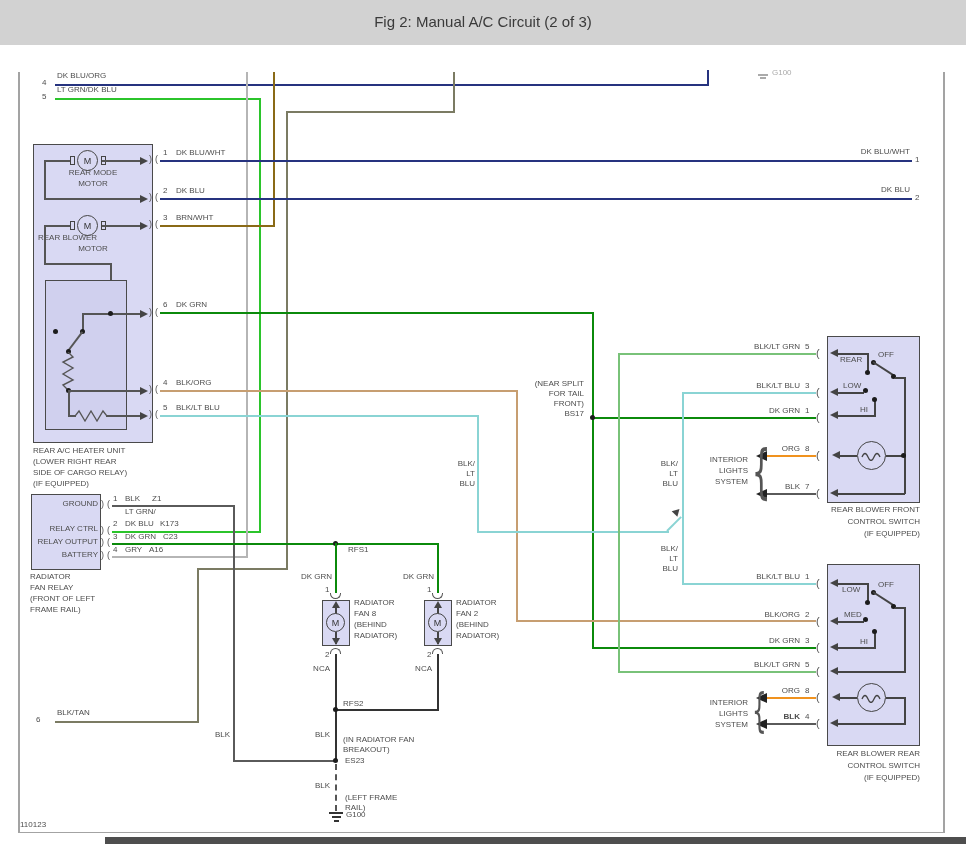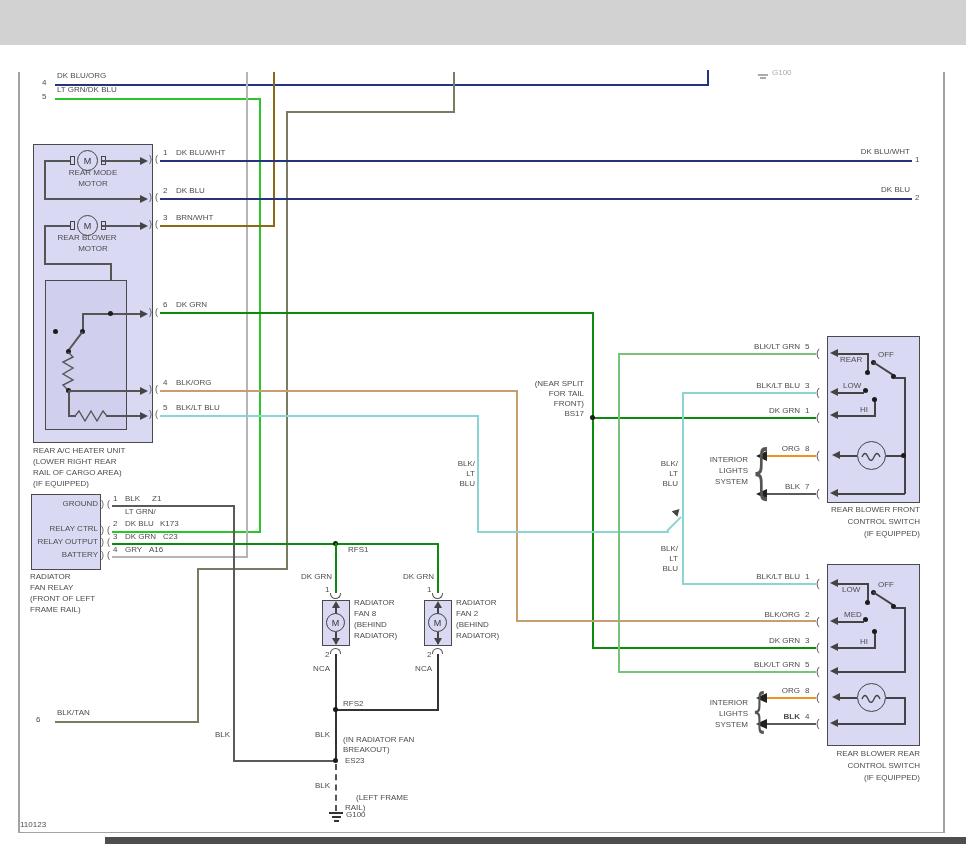--- a/index.html
+++ b/index.html
@@ -28,20 +28,21 @@
   .brace{position:absolute;color:#555;font-family:"DejaVu Sans",sans-serif;transform-origin:center}
   #titlebar{position:absolute;left:0;top:0;width:966px;height:45px;background:#d2d2d2}
   #title{position:absolute;width:966px;text-align:center;top:13px;font-size:15px;color:#3a3a3a}
 </style>
 </head>
 <body>
 
 <div id="stage">
 
   <div id="titlebar"></div>
+  <div id="title">Fig 2: Manual A/C Circuit (2 of 3)</div>
 
   <div class="ab" style="left:18px;top:72px;width:2px;height:761px;background:#a3a3a3"></div>
   <div class="ab" style="left:943px;top:72px;width:2px;height:761px;background:#a3a3a3"></div>
   <div class="ab" style="left:18px;top:832px;width:927px;height:1px;background:#a3a3a3"></div>
   <div class="ab" style="left:105px;top:837px;width:861px;height:7px;background:#4e4e4e"></div>
 
   <span class="lbl" style="left:42px;top:78px">4</span>
   <span class="lbl" style="left:57px;top:71px">DK BLU/ORG</span>
   <span class="lbl" style="left:42px;top:92px">5</span>
   <span class="lbl" style="left:57px;top:85px">LT GRN/DK BLU</span>
@@ -83,21 +84,21 @@
 
   <div class="mtab" style="left:70px;top:156px"></div>
   <div class="mtab" style="left:101px;top:156px"></div>
   <div class="motor" style="left:77px;top:150px">M</div>
   <div class="lbl" style="left:38px;top:168px;width:110px;text-align:center">REAR MODE</div>
   <div class="lbl" style="left:38px;top:179px;width:110px;text-align:center">MOTOR</div>
 
   <div class="mtab" style="left:70px;top:221px"></div>
   <div class="mtab" style="left:101px;top:221px"></div>
   <div class="motor" style="left:77px;top:215px">M</div>
-  <div class="lbl" style="left:32px;top:233px;width:110px;text-align:center">REAR BLOWER</div>
+  <div class="lbl" style="left:38px;top:233px;width:110px;text-align:left">REAR BLOWER</div>
   <div class="lbl" style="left:38px;top:244px;width:110px;text-align:center">MOTOR</div>
 
   <div class="w h" style="left:102px;top:160px;width:44px;background:#555"></div>
   <div class="arr-r" style="left:140px;top:157px"></div>
   <div class="w h" style="left:44px;top:160px;width:26px;background:#555"></div>
   <div class="w v" style="left:44px;top:160px;height:40px;background:#555"></div>
   <div class="w h" style="left:44px;top:198px;width:96px;background:#555"></div>
   <div class="arr-r" style="left:140px;top:195px"></div>
   <div class="w h" style="left:102px;top:225px;width:38px;background:#555"></div>
   <div class="arr-r" style="left:140px;top:222px"></div>
@@ -148,21 +149,21 @@
   <span class="lbl" style="left:163px;top:213px">3</span>
   <span class="lbl" style="left:176px;top:213px">BRN/WHT</span>
   <span class="lbl" style="left:163px;top:300px">6</span>
   <span class="lbl" style="left:176px;top:300px">DK GRN</span>
   <span class="lbl" style="left:163px;top:378px">4</span>
   <span class="lbl" style="left:176px;top:378px">BLK/ORG</span>
   <span class="lbl" style="left:163px;top:403px">5</span>
   <span class="lbl" style="left:176px;top:403px">BLK/LT BLU</span>
   <div class="lbl" style="left:33px;top:446px">REAR A/C HEATER UNIT</div>
   <div class="lbl" style="left:33px;top:457px">(LOWER RIGHT REAR</div>
-  <div class="lbl" style="left:33px;top:468px">RAIL OF CARGO AREA)</div>
+  <div class="lbl" style="left:33px;top:468px">SIDE OF CARGO RELAY)</div>
   <div class="lbl" style="left:33px;top:479px">(IF EQUIPPED)</div>
 
   <div class="w h" style="left:160px;top:312px;width:434px;background:#0b8a0b"></div>
   <div class="w v" style="left:592px;top:312px;height:336px;background:#0b8a0b"></div>
   <div class="w h" style="left:592px;top:417px;width:224px;background:#0b8a0b"></div>
   <div class="w h" style="left:592px;top:647px;width:224px;background:#0b8a0b"></div>
   <div class="dot" style="left:590px;top:415px"></div>
   <div class="lbl" style="right:382px;top:379px">(NEAR SPLIT</div>
   <div class="lbl" style="right:382px;top:389px">FOR TAIL</div>
   <div class="lbl" style="right:382px;top:399px">FRONT)</div>
@@ -275,21 +276,21 @@
   <div class="w h" style="left:335px;top:709px;width:104px;background:#333"></div>
   <div class="dot" style="left:333px;top:707px"></div>
   <span class="lbl" style="left:343px;top:699px">RFS2</span>
   <span class="lbl" style="right:636px;top:730px">BLK</span>
   <div class="lbl" style="left:343px;top:735px">(IN RADIATOR FAN</div>
   <div class="lbl" style="left:343px;top:745px">BREAKOUT)</div>
   <div class="dot" style="left:333px;top:758px"></div>
   <span class="lbl" style="left:345px;top:756px">ES23</span>
   <div class="ab" style="left:335px;top:764px;height:47px;width:0;border-left:2px dashed #555"></div>
   <span class="lbl" style="right:636px;top:781px">BLK</span>
-  <div class="lbl" style="left:356px;top:793px">(LEFT FRAME</div>
+  <div class="lbl" style="left:345px;top:793px">(LEFT FRAME</div>
   <div class="lbl" style="left:345px;top:803px">RAIL)</div>
   <div class="ab" style="left:329px;top:812px;width:14px;height:2px;background:#333"></div>
   <div class="ab" style="left:332px;top:816px;width:9px;height:2px;background:#333"></div>
   <div class="ab" style="left:334px;top:820px;width:5px;height:2px;background:#333"></div>
   <span class="lbl" style="left:346px;top:810px">G100</span>
 
   <span class="lbl" style="right:166px;top:342px">BLK/LT GRN</span>
   <span class="lbl" style="left:805px;top:342px">5</span>
   <span class="lbl" style="right:166px;top:381px">BLK/LT BLU</span>
   <span class="lbl" style="left:805px;top:381px">3</span>

